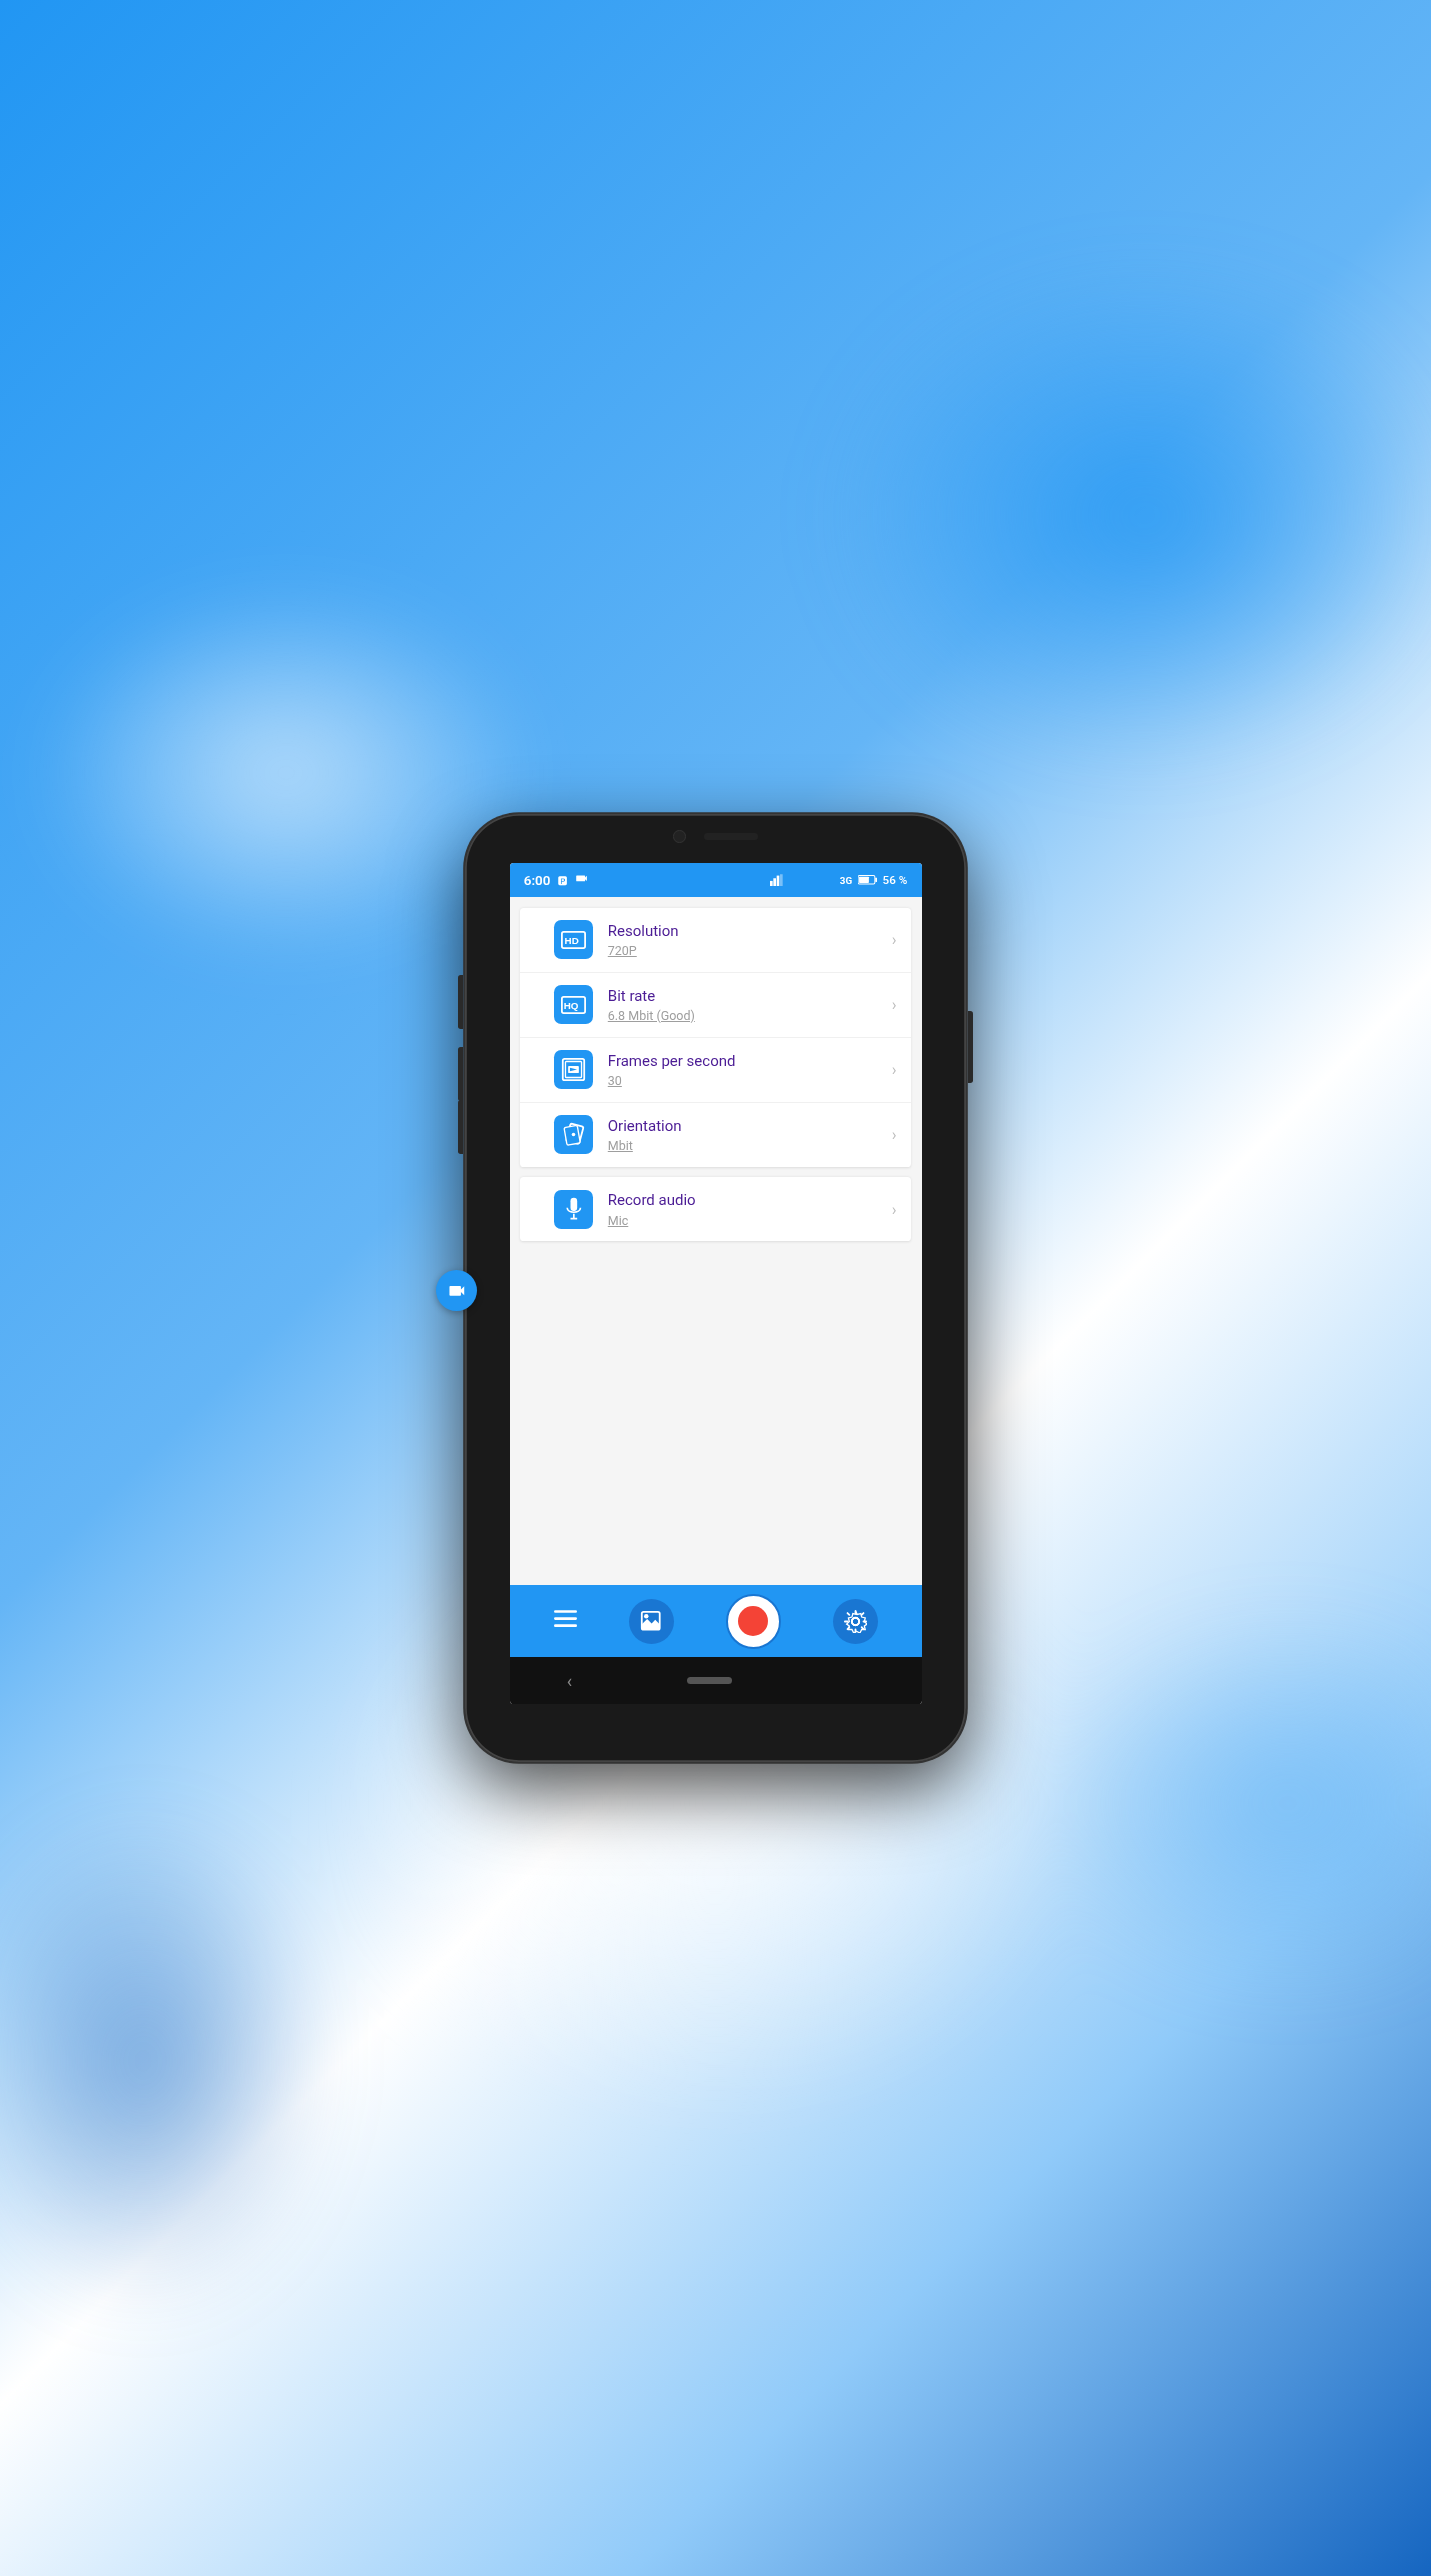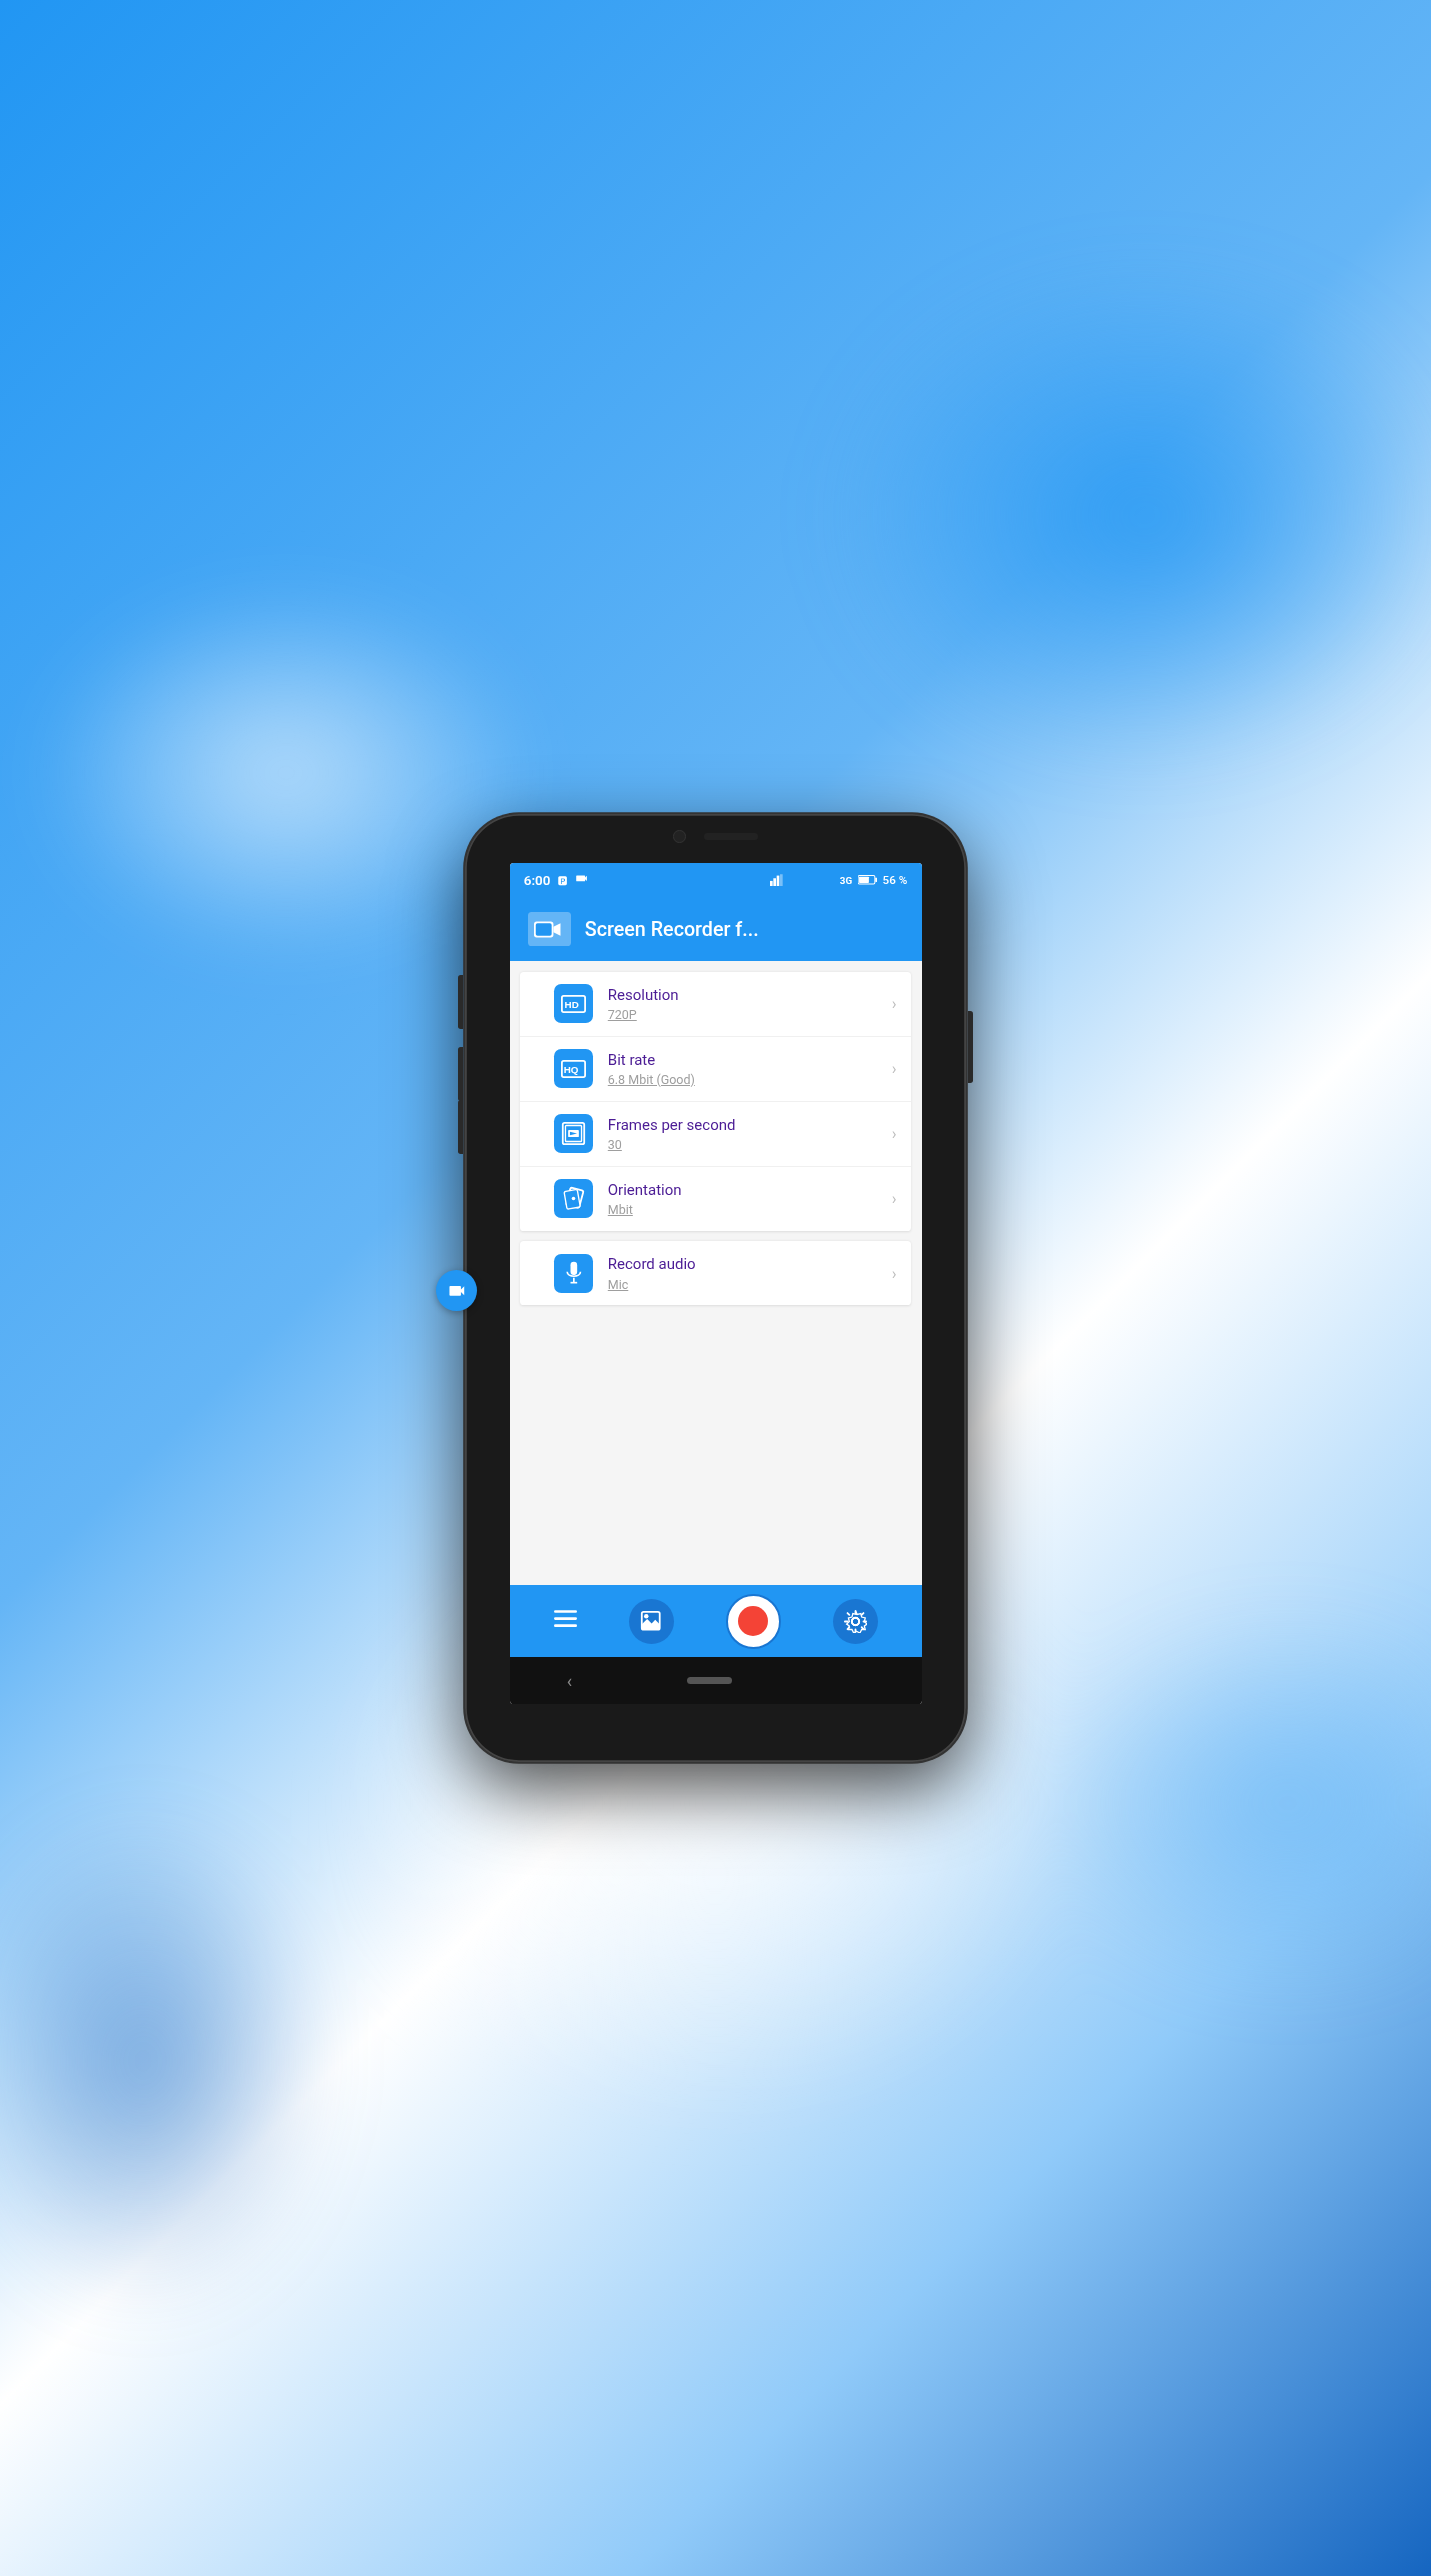--- a/index.html
+++ b/index.html
@@ -384,30 +384,20 @@
 
         <svg width="19.7" height="11.6" viewBox="0 0 28 14" fill="white">
           <rect x="0" y="1" width="24" height="12" rx="2" ry="2" fill="none" stroke="white" stroke-width="1.5"></rect>
           <rect x="24.5" y="4" width="3" height="6" rx="1" fill="white"></rect>
           <rect x="1.5" y="2.5" width="14" height="9" rx="1" fill="white"></rect>
         </svg>
         <span class="battery-text">56 %</span>
       </div>
     </div>
 
-    <div class="app-header">
-      <div class="header-icon">
-        <svg width="30" height="23" viewBox="0 0 34 26" fill="white">
-          <rect x="0" y="4" width="22" height="18" rx="3" fill="white"></rect>
-          <rect x="2" y="6" width="18" height="14" rx="2" fill="#2196F3"></rect>
-          <polygon points="22,10 30,6 30,20 22,16" fill="white"></polygon>
-        </svg>
-      </div>
-      <span class="header-title">Screen Recorder f...</span>
-    </div>
 
     <div class="main-content">
 
       <div class="settings-card">
 
         <div class="settings-item">
           <div class="item-icon-wrap">
             <svg width="25" height="18" viewBox="0 0 28 20" fill="white" style="font-size:20px">
               <rect x="1" y="1" width="26" height="18" rx="2" fill="none" stroke="white" stroke-width="2"></rect>
               <text x="4" y="15" font-size="11" font-weight="bold" fill="white" font-family="Arial">HD</text>

